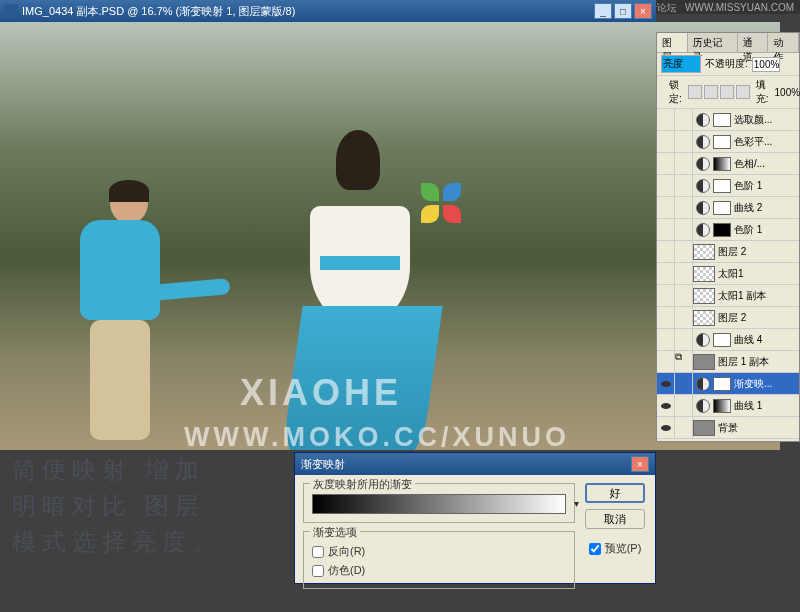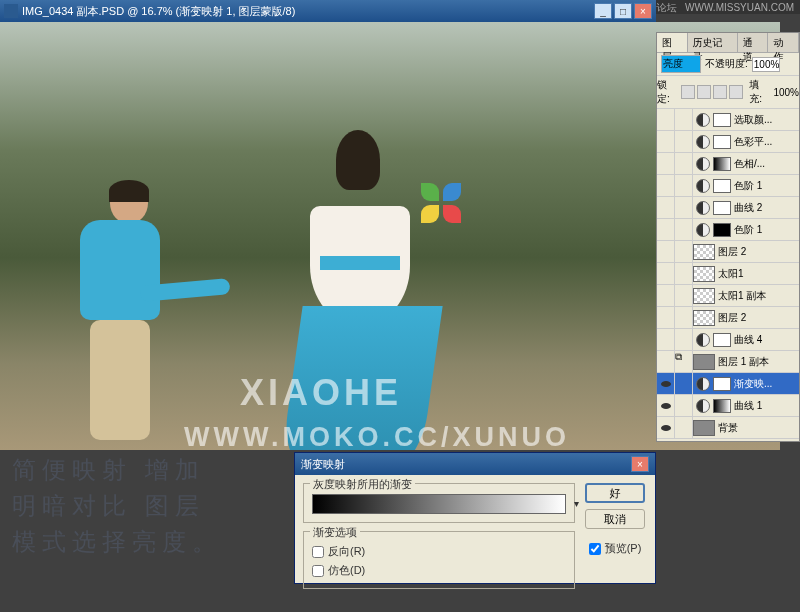--- a/index.html
+++ b/index.html
@@ -45,21 +45,21 @@
 .dright { width: 64px; display: flex; flex-direction: column; gap: 6px; align-items: center; }
 .btn { width: 60px; height: 20px; background: #ece9d8; border: 1px solid #aca899; border-radius: 3px; font-size: 11px; display: flex; align-items: center; justify-content: center; }
 .btn.primary { border: 2px solid #4a7ab0; }
 .panel { position: absolute; top: 32px; right: 0; width: 144px; background: #ece9d8; border: 1px solid #888; height: 410px; }
 .tabs { display: flex; background: #d8d4c8; height: 20px; border-bottom: 1px solid #aaa; font-size: 10px; }
 .tab { padding: 3px 5px; border-right: 1px solid #aaa; background: #ece9d8; }
 .tab.inactive { background: #d8d4c8; }
 .opts { display: flex; align-items: center; padding: 2px 4px; gap: 4px; font-size: 10px; border-bottom: 1px solid #ccc; }
 .opts .sel { width: 40px; border: 1px solid #aaa; background: #0ea5e9; padding: 1px; }
 .opts .num { width: 28px; border: 1px solid #aaa; background: #fff; padding: 1px; text-align: right; }
-.lock-row { display: flex; align-items: center; padding: 2px 0; gap: 6px; font-size: 10px; border-bottom: 1px solid #ccc; }
+.lock-row { display: flex; align-items: center; padding: 2px 12px; gap: 6px; font-size: 10px; border-bottom: 1px solid #ccc; }
 .lock-icons { display: flex; gap: 2px; }
 .lock-icons span { width: 14px; height: 14px; border: 1px solid #aaa; background: #ddd; display: inline-block; }
 .layers { overflow-y: auto; height: 340px; }
 .layer { display: flex; align-items: center; height: 22px; border-bottom: 1px solid #ccc; font-size: 10px; }
 .layer.selected { background: #316ac5; color: #fff; }
 .vis { width: 18px; height: 22px; border-right: 1px solid #ccc; display: flex; align-items: center; justify-content: center; }
 .eye { width: 10px; height: 6px; background: #333; border-radius: 50%; }
 .link { width: 18px; height: 22px; border-right: 1px solid #ccc; }
 .adjust { width: 14px; height: 14px; border-radius: 50%; background: linear-gradient(90deg, #333 50%, #eee 50%); margin: 0 3px; border: 1px solid #666; }
 .mask { width: 18px; height: 14px; background: #fff; border: 1px solid #666; margin-right: 3px; }

